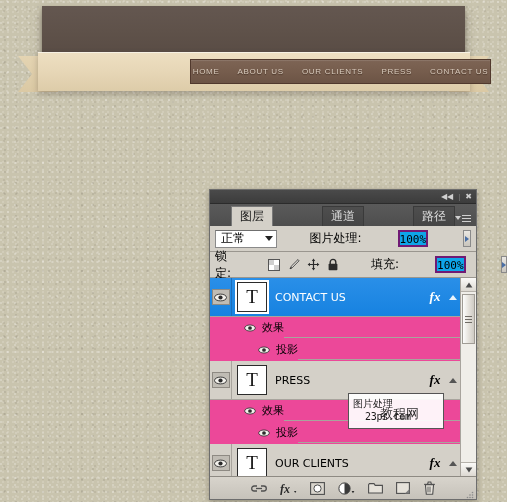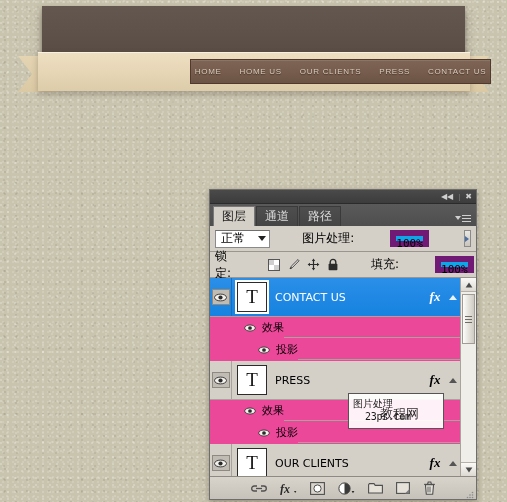--- a/index.html
+++ b/index.html
@@ -137,23 +137,24 @@
   }
   .title-sep {
     color: #7a7a7a;
     font-size: 8px;
   }
   #panel-tabs {
     height: 22px;
     background: linear-gradient(180deg, #5a5a5a 0%, #4e4e4e 100%);
     display: flex;
     align-items: flex-end;
-    padding-left: 3px;
+    padding-left: 21px;
     flex: 0 0 auto;
     position: relative;
+    gap: 48px;
   }
   .ps-tab {
     font-size: 12px;
     padding: 2px 8px 3px 8px;
     margin-right: 1px;
     color: #dcdcdc;
     background: linear-gradient(180deg, #4e4e4e 0%, #454545 100%);
     border: 1px solid #3a3a3a;
     border-bottom: none;
     cursor: pointer;
@@ -225,21 +226,21 @@
     font-size: 12px;
     margin-left: auto;
     padding-right: 4px;
     font-family: "DejaVu Sans", sans-serif;
     white-space: nowrap;
   }
   .value-box {
     width: 40px;
     height: 17px;
     background: #0ea5e9;
-    border: 6px solid #701a75;
+    border: 2px solid #701a75;
     box-sizing: border-box;
     font-size: 11px;
     text-align: left;
     line-height: 15px;
     font-family: "DejaVu Sans Mono", monospace;
     cursor: text;
   }
   .spin-btn {
     width: 15px;
     height: 17px;
@@ -464,21 +465,21 @@
 </head>
 <body>
 
 <div id="banner-area">
   <div id="banner-body"></div>
   <div id="ribbon-left-tail"></div>
   <div id="ribbon-right-tail"></div>
   <div id="ribbon-band"></div>
   <div id="nav-bar">
     <span class="nav-item">HOME</span>
-    <span class="nav-item">HOME US</span>
+    <span class="nav-item">ABOUT US</span>
     <span class="nav-item">OUR CLIENTS</span>
     <span class="nav-item">PRESS</span>
     <span class="nav-item">CONTACT US</span>
   </div>
 </div>
 
 <div id="ps-panel">
 
   <div id="panel-titlebar">
     <span class="title-ctrl">◀◀</span>

